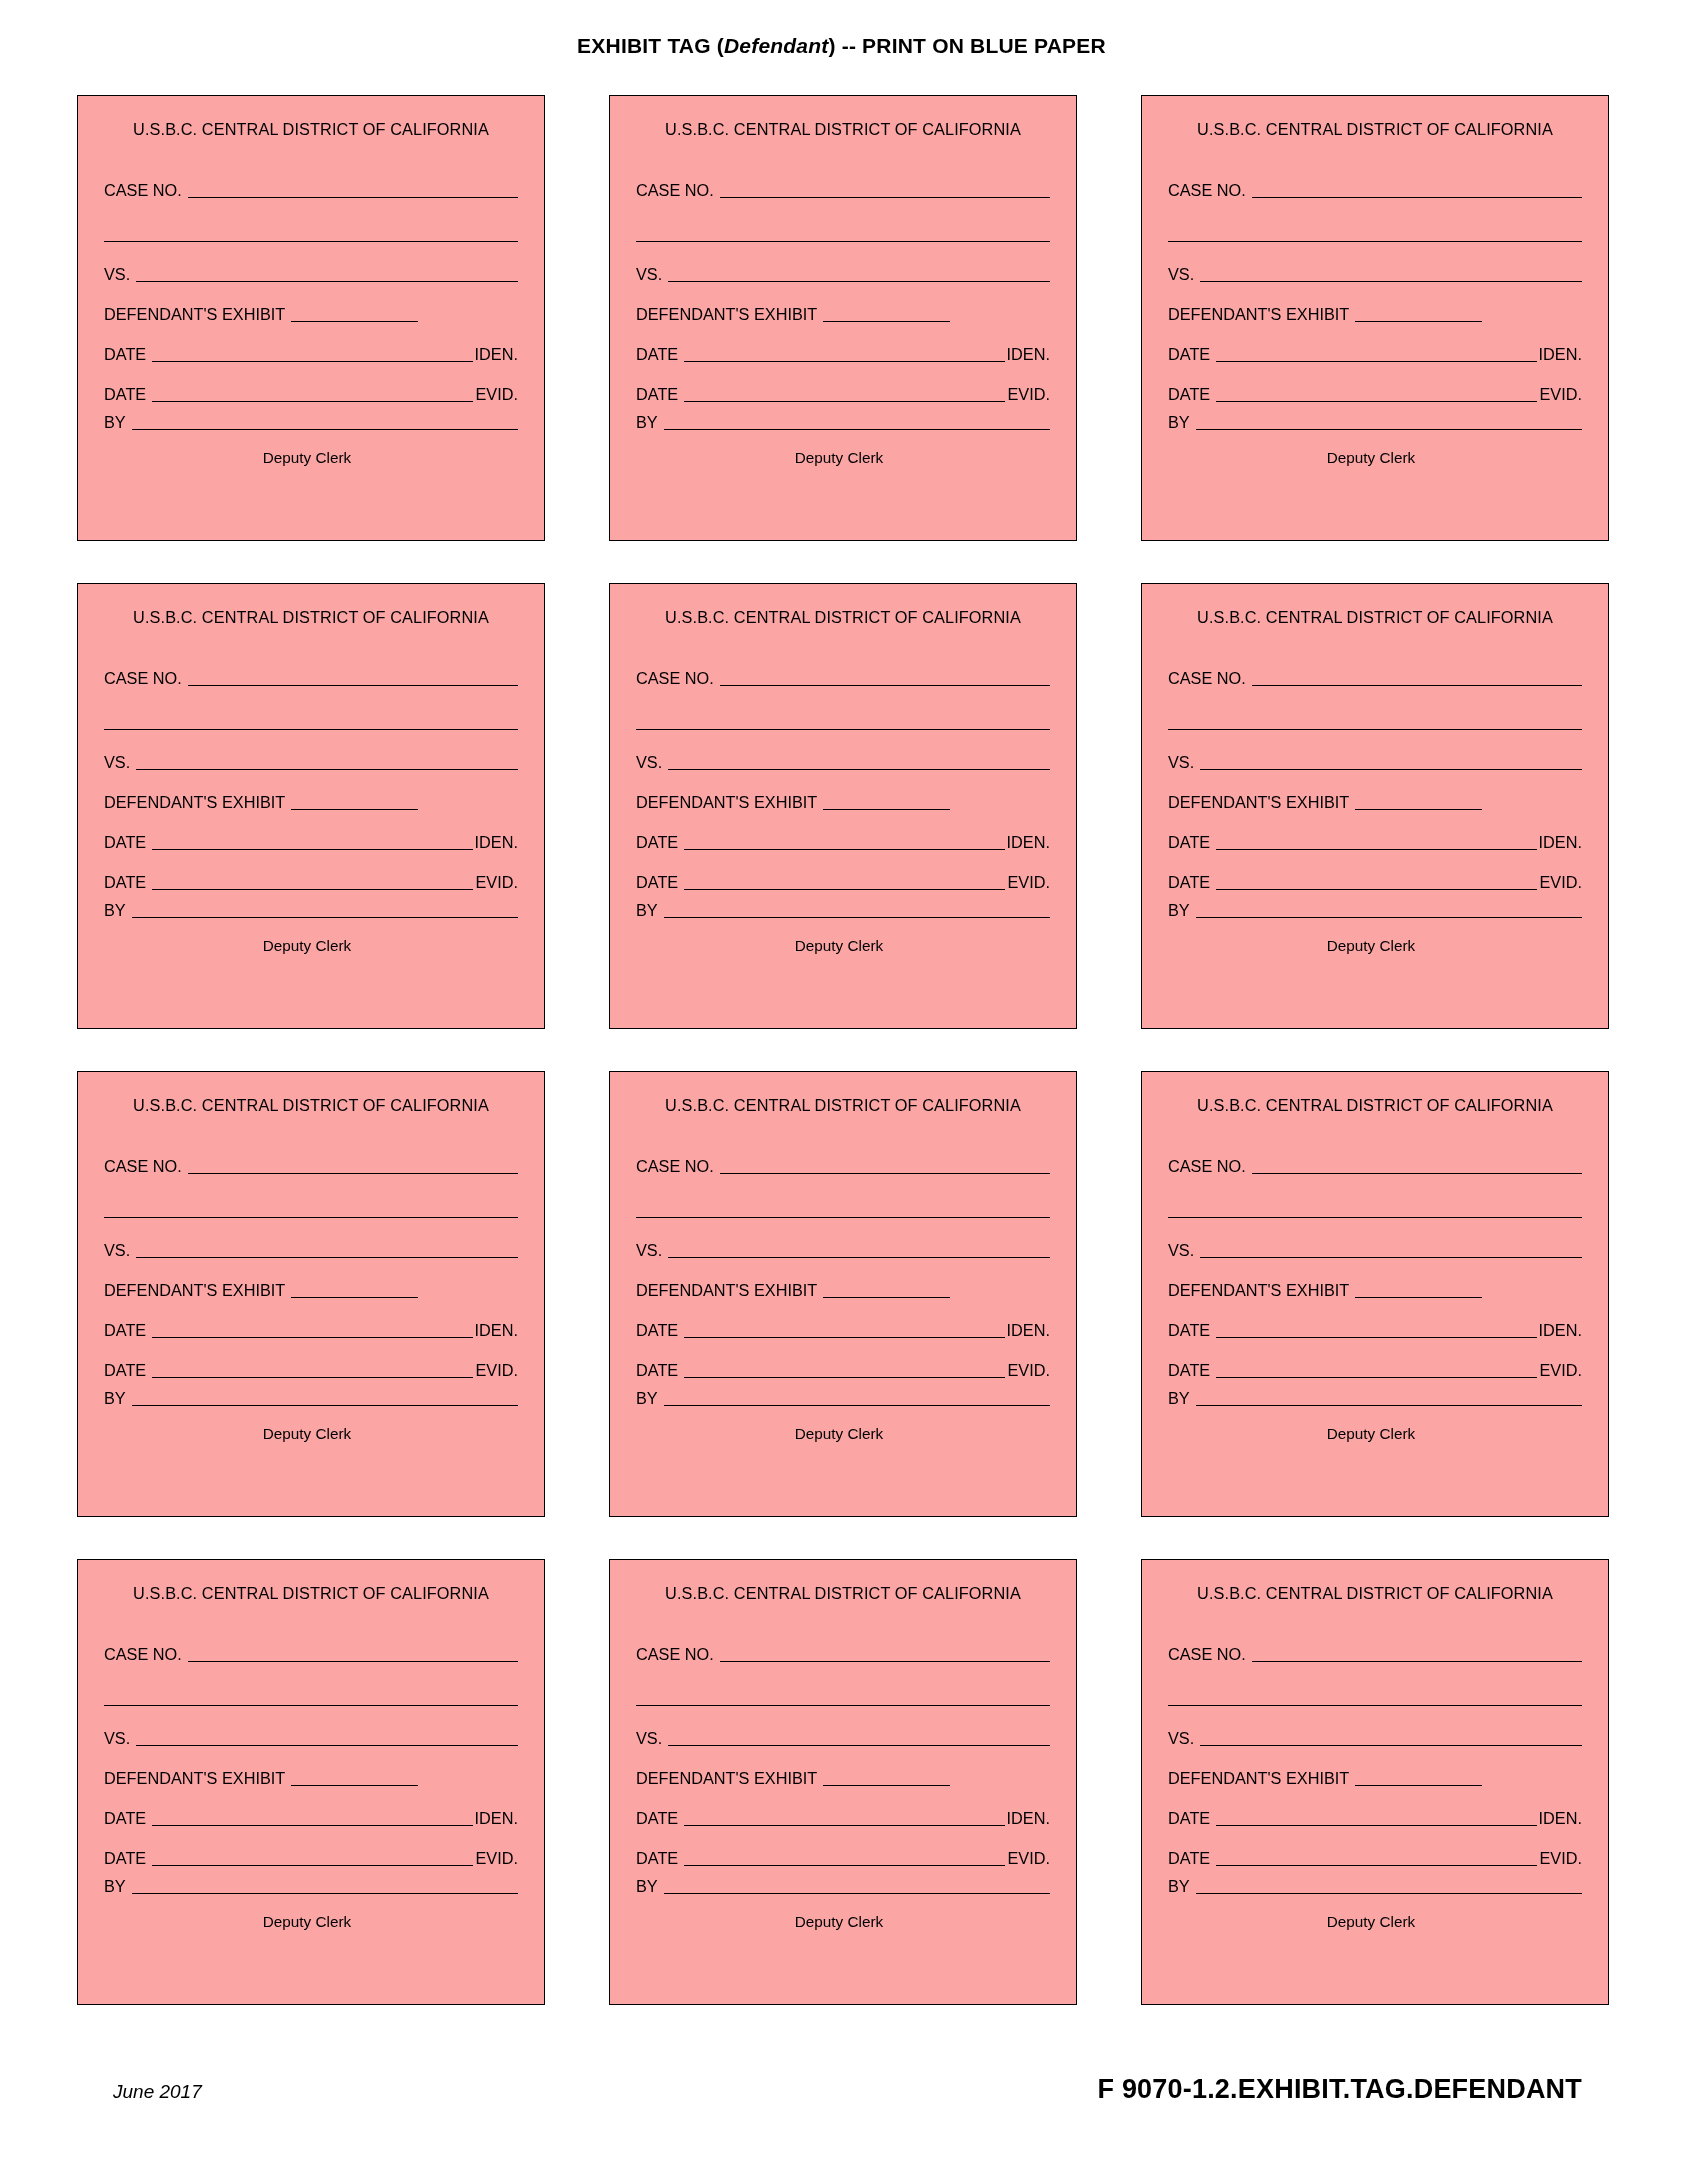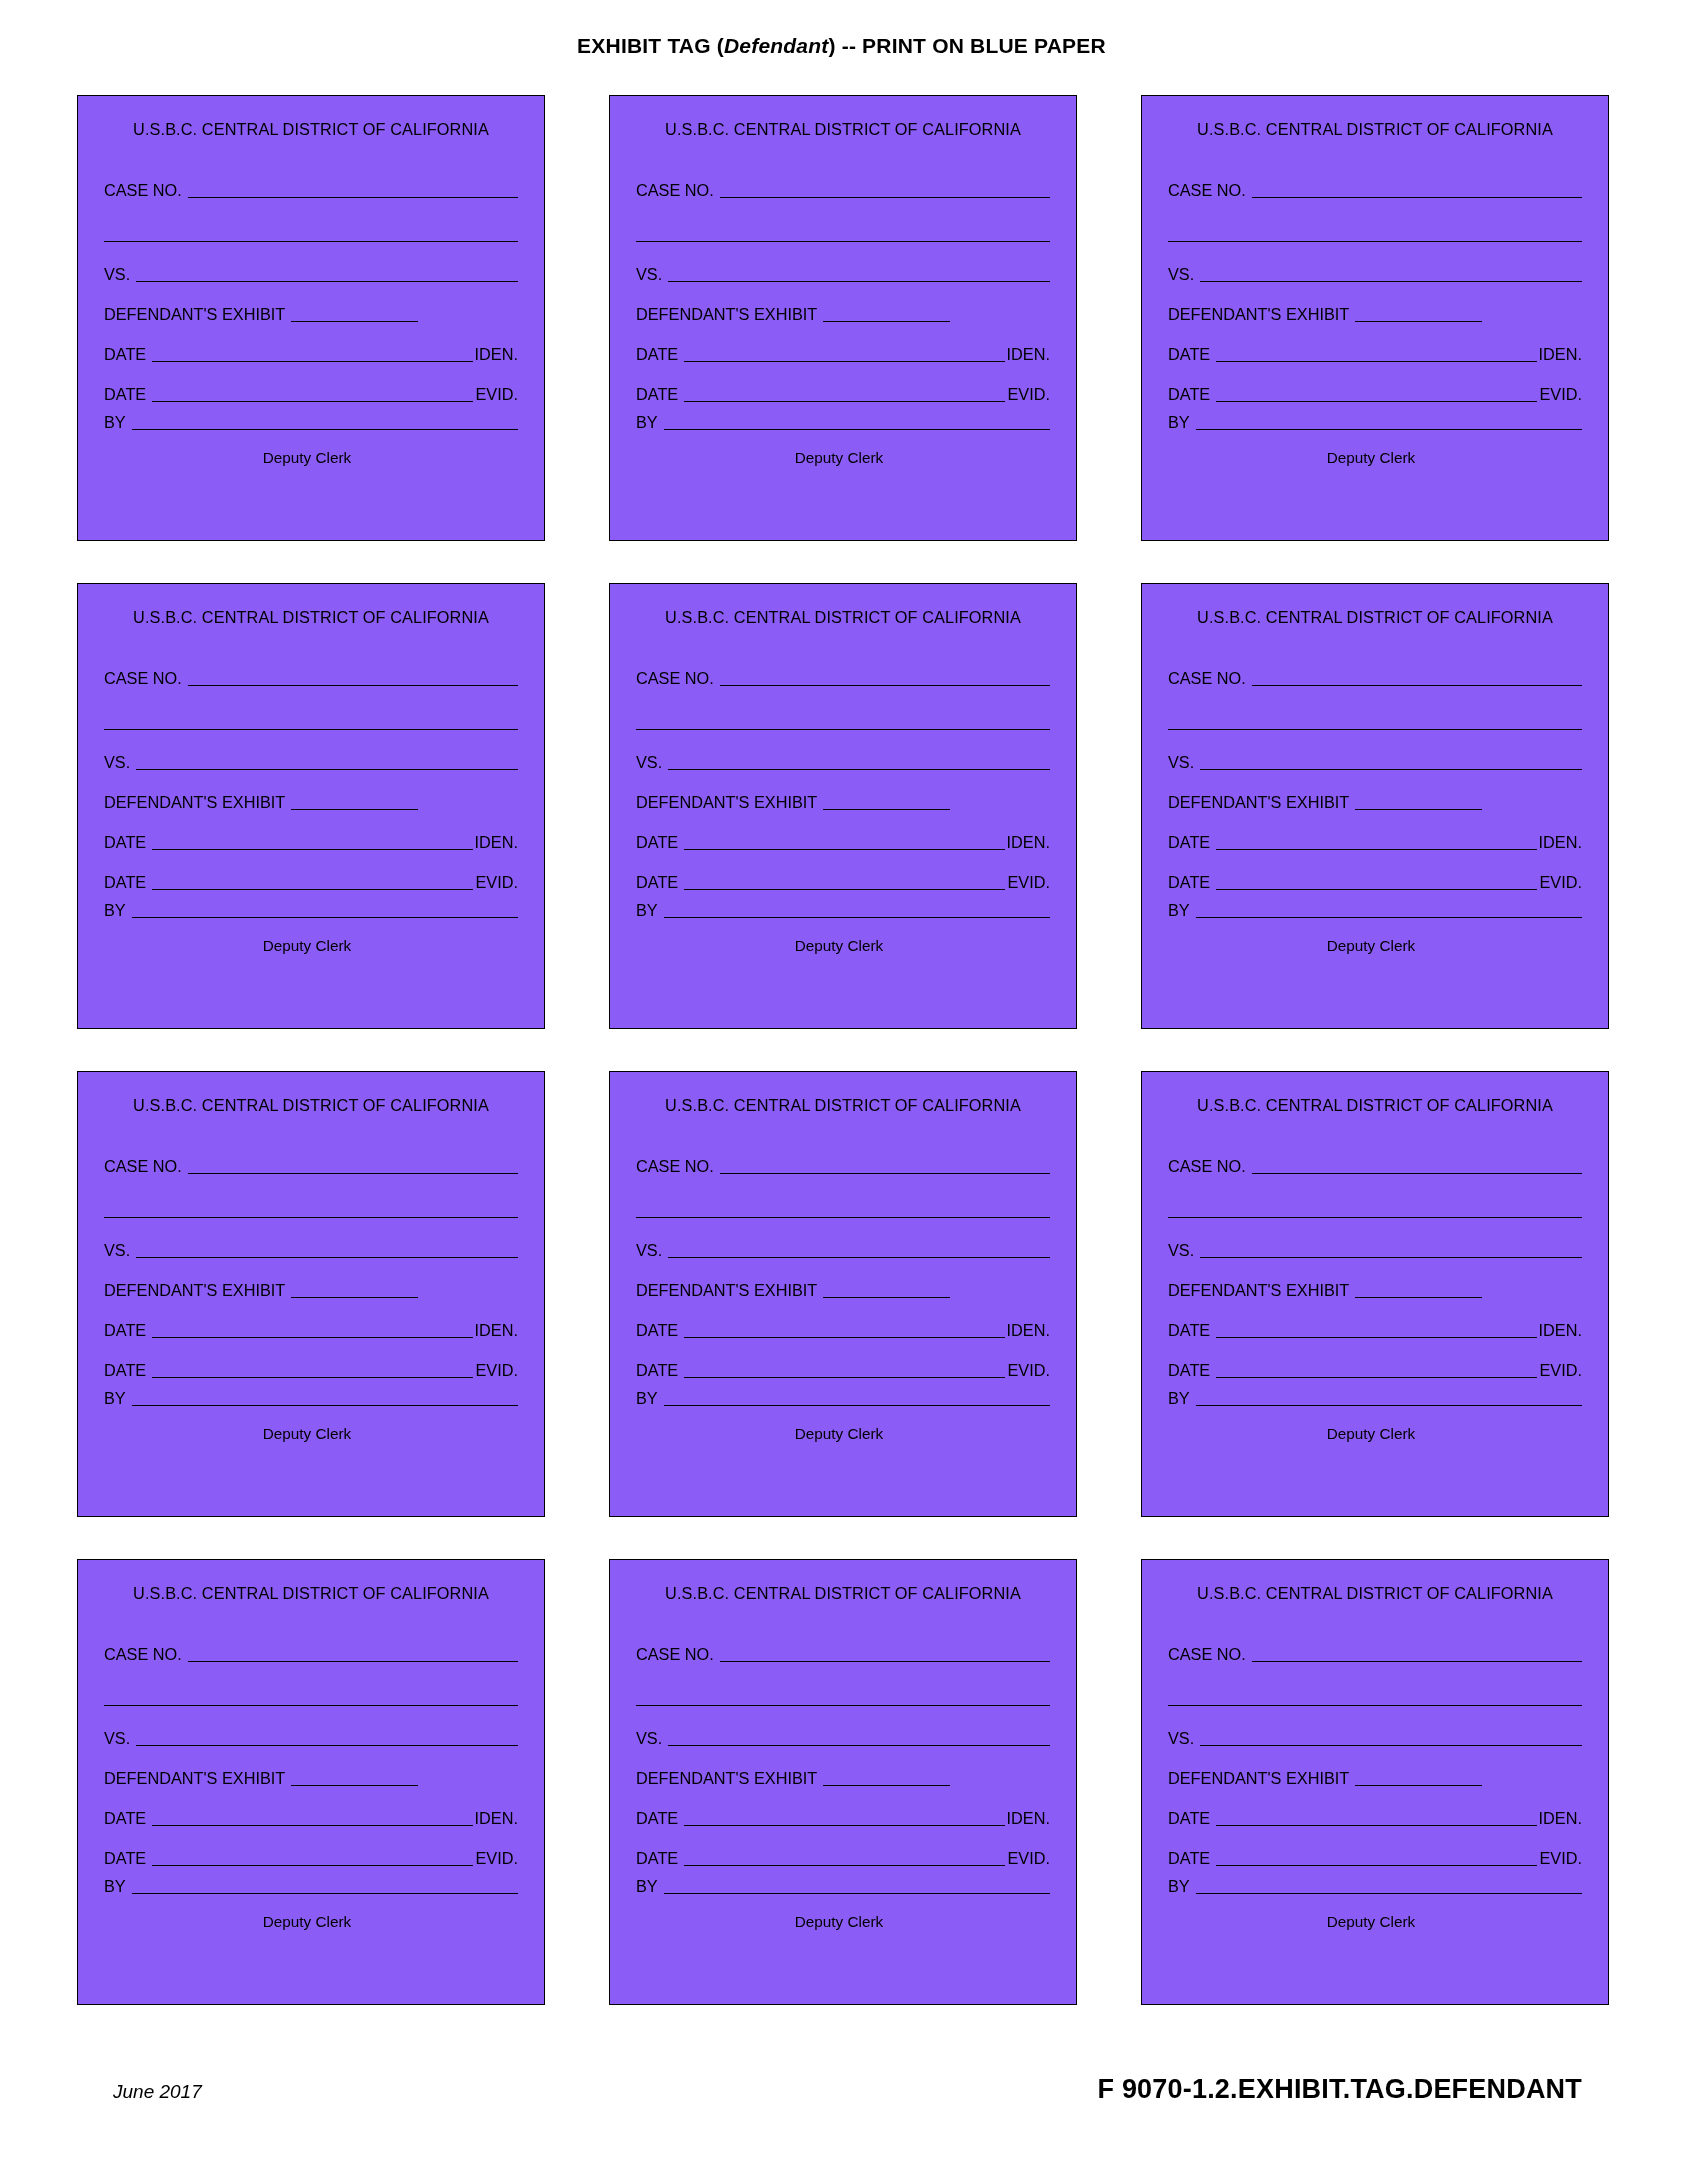--- a/index.html
+++ b/index.html
@@ -38,21 +38,21 @@
     grid-template-columns: 468px 468px 468px;
     grid-template-rows: repeat(4, 446px);
     column-gap: 64px;
     row-gap: 42px;
   }
   .tag {
     border: 1.6px solid #000;
     box-sizing: border-box;
     padding: 24px 26px 0 26px;
     position: relative;
-    background: #8b5cf6;
+    background: #fca5a5;
   }
   .tag-head {
     text-align: center;
     font-size: 16.3px;
     letter-spacing: 0.1px;
     margin-bottom: 19px;
     white-space: nowrap;
   }
   .row {
     display: flex;

